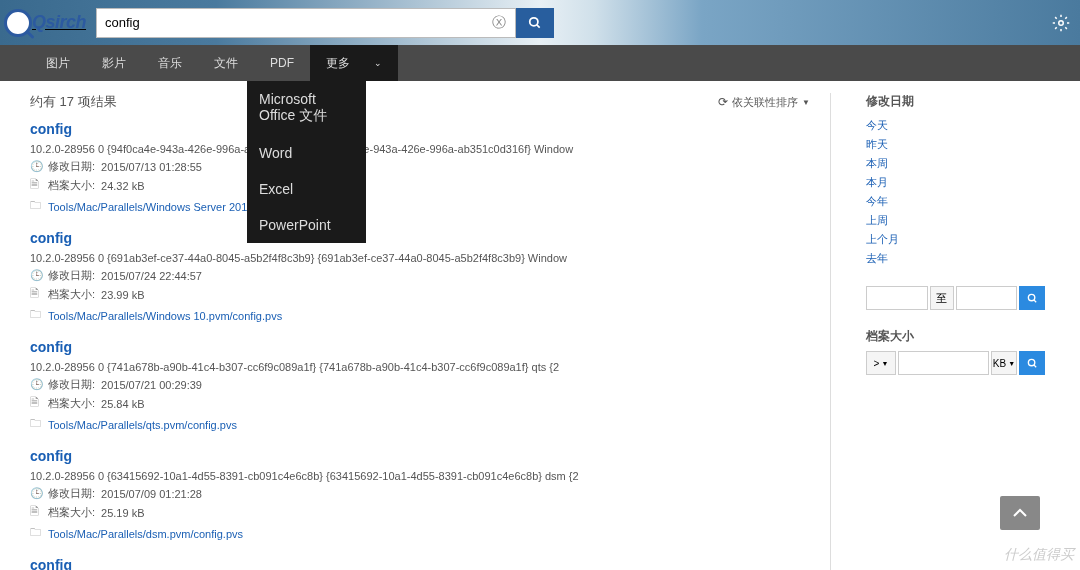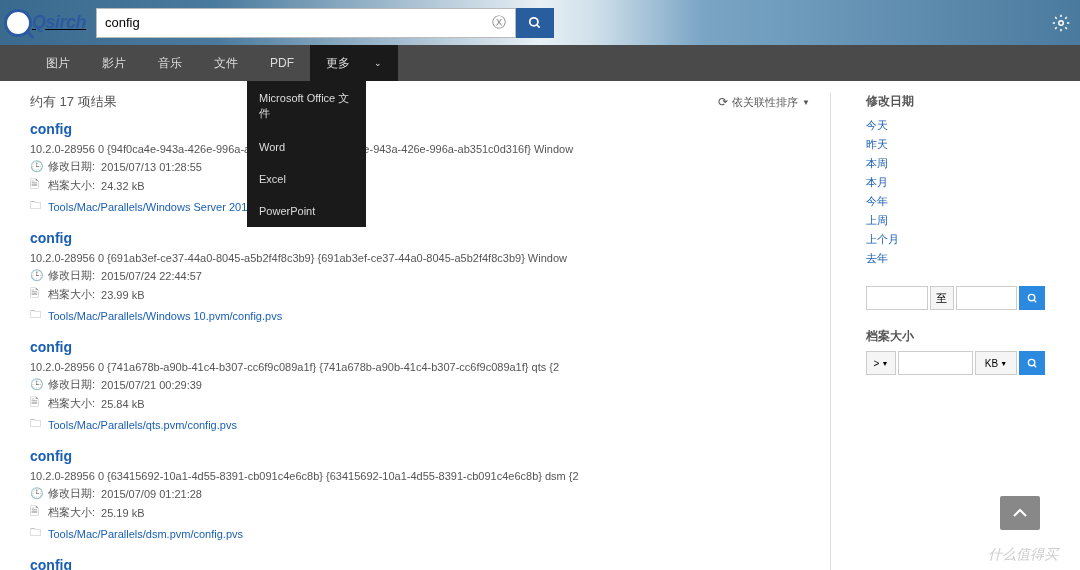--- a/index.html
+++ b/index.html
@@ -15,21 +15,21 @@
 .clear-x { margin-left: -24px; color: #888; font-size: 14px; cursor: pointer; z-index: 1; }
 .search-btn { width: 38px; height: 30px; background: #285e9e; border: none; margin-left: 10px; color: #fff; display: flex; align-items: center; justify-content: center; cursor: pointer; }
 .gear { margin-left: auto; color: #fff; font-size: 18px; cursor: pointer; }
 
 .tabbar { height: 36px; background: #4a4a4a; display: flex; align-items: stretch; padding-left: 30px; position: relative; }
 .tab { color: #ddd; font-size: 12px; padding: 4px 16px; display: flex; align-items: center; cursor: pointer; }
 .tab.more { background: #1a1a1a; gap: 24px; }
 .chev { font-size: 9px; }
 
 .dropdown { position: absolute; top: 81px; left: 247px; width: 119px; background: #1a1a1a; z-index: 10; }
-.dd-item { color: #ddd; font-size: 11px; padding: 10px 12px; cursor: pointer; }
+.dd-item { color: #ddd; font-size: 14px; padding: 10px 12px; cursor: pointer; }
 
 .content { display: flex; padding: 12px 0 0 30px; height: calc(100% - 81px); overflow: hidden; }
 .results { flex: 1; font-size: 11px; color: #555; overflow: hidden; }
 .results-head { display: flex; justify-content: space-between; align-items: center; padding-right: 20px; margin-bottom: 10px; }
 .count { font-size: 13px; }
 .sort { display: flex; align-items: center; gap: 4px; cursor: pointer; }
 .sort-icon { font-size: 12px; }
 
 .result { margin-bottom: 14px; }
 .r-title { color: #1a5fb4; font-size: 14px; font-weight: bold; margin-bottom: 6px; }
@@ -41,24 +41,24 @@
 .r-path { color: #1a5fb4; cursor: pointer; }
 
 .sidebar { width: 250px; border-left: 1px solid #ddd; padding: 0 35px; font-size: 11px; }
 .sb-title { color: #555; font-weight: bold; margin-bottom: 6px; font-size: 12px; }
 .sb-list { margin-bottom: 18px; }
 .sb-link { color: #1a5fb4; padding: 2px 0; cursor: pointer; font-size: 11px; }
 .sb-row { display: flex; gap: 2px; margin-bottom: 18px; }
 .sb-row input { height: 24px; border: 1px solid #ccc; font-size: 11px; padding: 0 4px; min-width: 0; }
 .sb-sep { width: 24px; height: 24px; border: 1px solid #ccc; display: flex; align-items: center; justify-content: center; background: #f5f5f5; font-size: 11px; }
 .sb-btn { width: 26px; height: 24px; background: #2b8ae0; color: #fff; border: none; display: flex; align-items: center; justify-content: center; cursor: pointer; }
-.unit { width: 42px; height: 24px; border: 1px solid #ccc; background: #f5f5f5; display: flex; align-items: center; justify-content: center; font-size: 10px; gap: 2px; }
+.unit { width: 26px; height: 24px; border: 1px solid #ccc; background: #f5f5f5; display: flex; align-items: center; justify-content: center; font-size: 10px; gap: 2px; }
 
 .scrolltop { position: absolute; right: 40px; bottom: 40px; width: 40px; height: 34px; background: #888; color: #fff; display: flex; align-items: center; justify-content: center; border-radius: 2px; cursor: pointer; }
-.watermark { position: absolute; right: 22px; bottom: 6px; font-size: 14px; color: #ccc; font-style: italic; }
+.watermark { position: absolute; right: 6px; bottom: 6px; font-size: 14px; color: #ccc; font-style: italic; }
 
 svg { display: block; }
 </style>
 </head>
 <body>
 
 <div class="topbar">
   <div class="logo">
     <div class="logo-icon"></div>
     <span class="logo-text">Qsirch</span>

